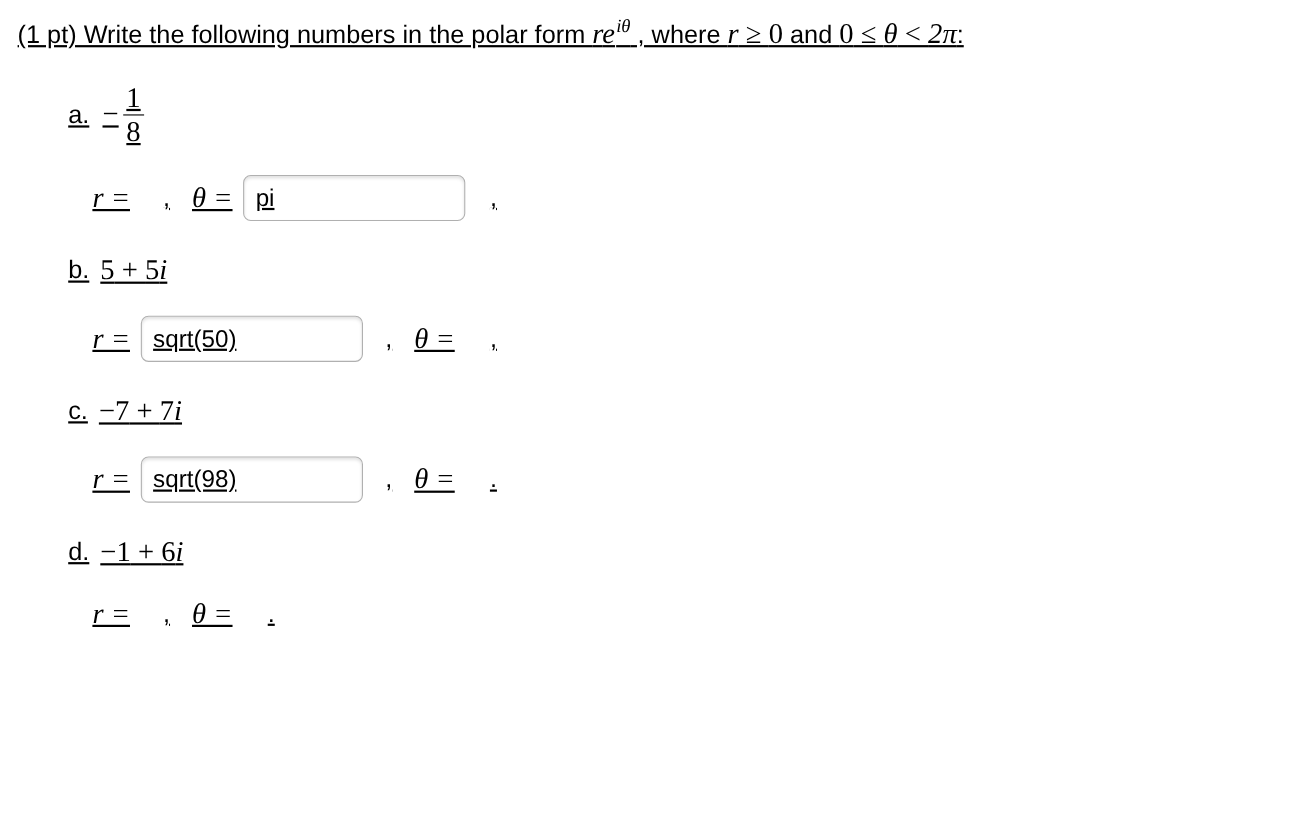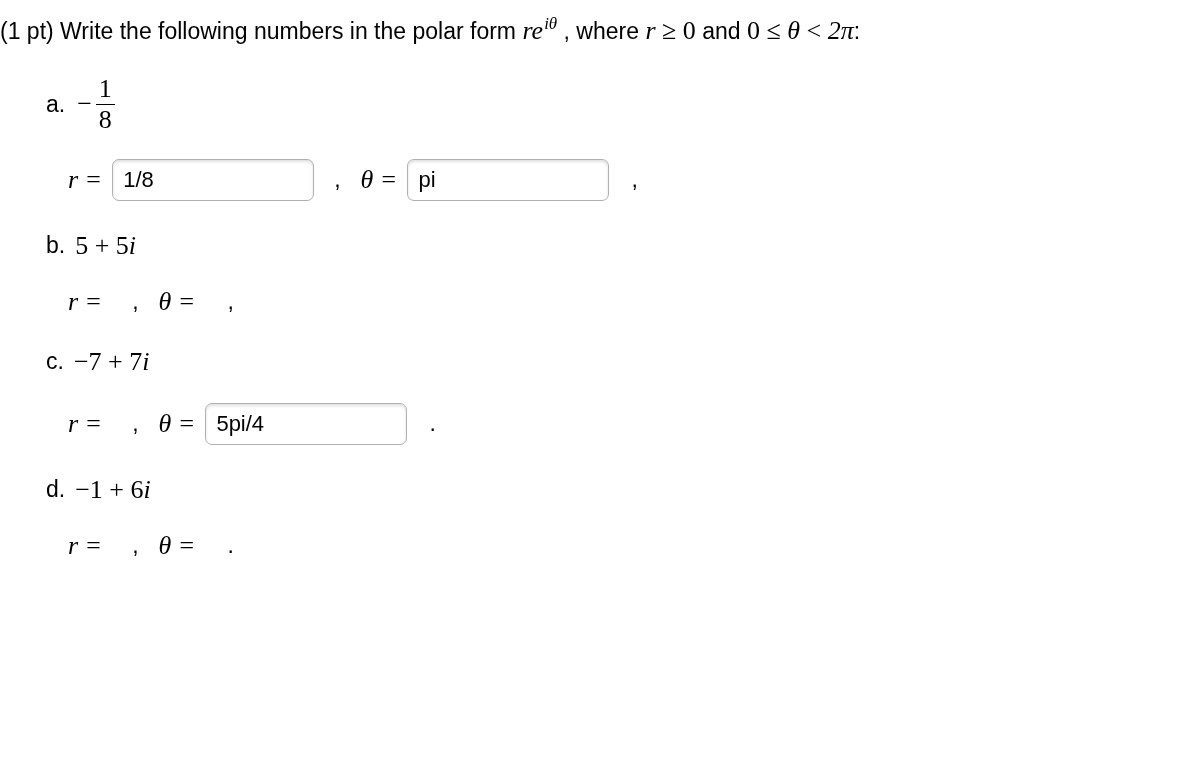--- a/index.html
+++ b/index.html
@@ -6,21 +6,22 @@
     margin: 0;
     padding: 0;
     width: 1178px;
     height: 762px;
     background: #fff;
     font-family: Arial, Helvetica, sans-serif;
     font-size: 23px;
     color: #000;
   }
   .page {
-    padding: 14px 10px 10px 0;
+    padding: 14px 10px 10px 16px;
+    text-decoration: underline;
   }
   .prompt-line {
     margin-bottom: 28px;
     line-height: 1.3;
   }
   .mi { font-family: "Times New Roman", Times, serif; font-style: italic; font-size: 26px; }
   .mn { font-family: "Times New Roman", Times, serif; font-size: 26px; }
   .sup {
     font-family: "Times New Roman", Times, serif;
     font-style: italic;
@@ -106,55 +107,55 @@
     <div class="part-label-row">
       <span class="part-letter">a.</span>
       <span class="minus">−</span>
       <span class="frac">
         <span class="num">1</span>
         <span class="den">8</span>
       </span>
     </div>
     <div class="answer-row">
       <span class="eq-label"><span class="mi">r =</span></span>
-      <input class="field" value="1/8" style="">
       <span class="sep">,</span>
       <span class="eq-label"><span class="mi">θ =</span></span>
       <input class="field" value="pi" style="">
       <span class="tail">,</span>
     </div>
   </div>
 
   <div class="part">
     <div class="part-label-row">
       <span class="part-letter">b.</span>
       <span class="expr">
         <span class="mn">5</span> + <span class="mn">5</span><span class="mi">i</span>
       </span>
     </div>
     <div class="answer-row">
       <span class="eq-label"><span class="mi">r =</span></span>
+      <input class="field" value="sqrt(50)" style="">
       <span class="sep">,</span>
       <span class="eq-label"><span class="mi">θ =</span></span>
       <span class="tail">,</span>
     </div>
   </div>
 
   <div class="part">
     <div class="part-label-row">
       <span class="part-letter">c.</span>
       <span class="expr">
         <span class="mn">−7</span> + <span class="mn">7</span><span class="mi">i</span>
       </span>
     </div>
     <div class="answer-row">
       <span class="eq-label"><span class="mi">r =</span></span>
+      <input class="field" value="sqrt(98)" style="">
       <span class="sep">,</span>
       <span class="eq-label"><span class="mi">θ =</span></span>
-      <input class="field" value="5pi/4" style="">
       <span class="tail">.</span>
     </div>
   </div>
 
   <div class="part">
     <div class="part-label-row">
       <span class="part-letter">d.</span>
       <span class="expr">
         <span class="mn">−1</span> + <span class="mn">6</span><span class="mi">i</span>
       </span>

